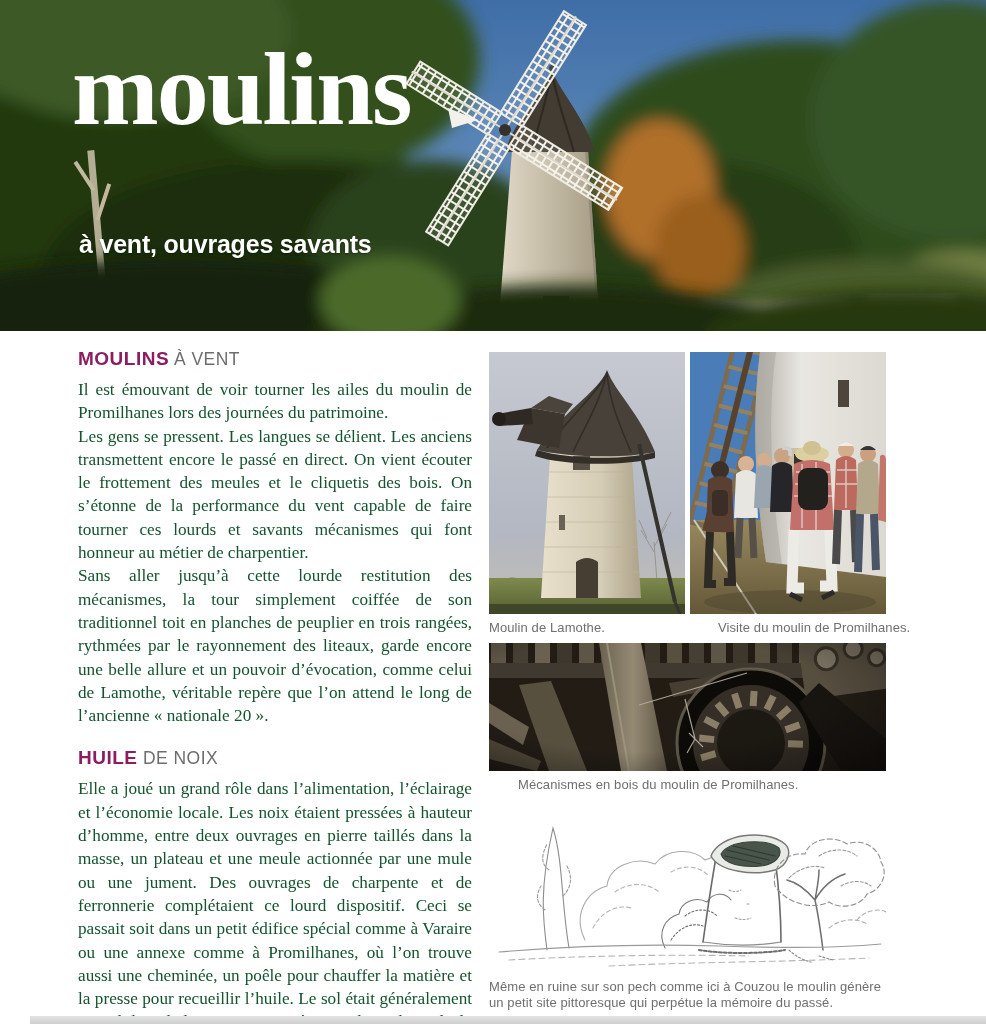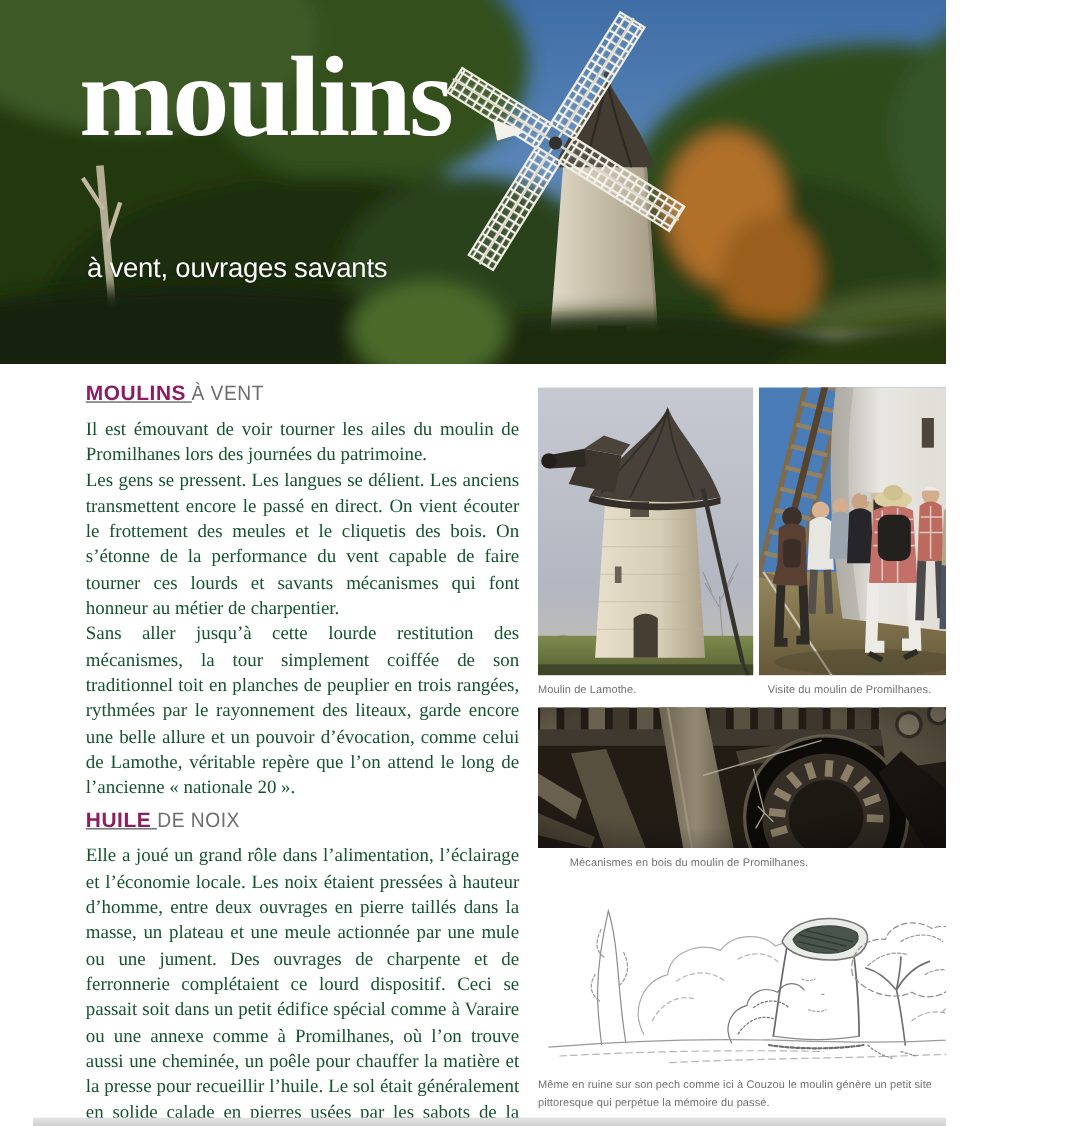--- a/index.html
+++ b/index.html
@@ -1,41 +1,41 @@
 <!DOCTYPE html>
 <html><head>
 <meta charset="utf-8">
 <style>
   html,body{margin:0;padding:0;background:#ffffff;}
-  #page{position:relative;width:860px;height:1024px;background:#ffffff;overflow:hidden;
+  #page{position:relative;width:986px;height:1024px;background:#ffffff;overflow:hidden;
         font-family:"Liberation Sans",sans-serif;}
 
   
   #hero{position:absolute;left:0;top:0;width:986px;height:331px;}
   #hero svg{display:block;}
   #hero-title{position:absolute;left:72px;top:34px;
     font-family:"Liberation Serif",serif;font-weight:bold;font-size:104px;line-height:1.05;
     color:#ffffff;letter-spacing:-2px;}
   #hero-subtitle{position:absolute;left:79px;top:229px;color:#ffffff;
-    font-size:25px;font-weight:normal;line-height:31px;letter-spacing:-0.2px;
+    font-size:25px;font-weight:bold;line-height:31px;letter-spacing:-0.2px;
     text-shadow:0 1px 2px rgba(0,0,0,0.35);}
 
   
   #col-left{position:absolute;left:78px;top:347px;width:394px;color:#404040;}
-  .sec-head{margin:0 0 7px 0;font-size:19px;line-height:24px;white-space:nowrap;text-decoration:underline;}
+  .sec-head{margin:0 0 7px 0;font-size:19px;line-height:24px;white-space:nowrap;}
   .sec-head .accent{font-weight:bold;letter-spacing:0.5px;}
   .sec-head .rest{display:inline-block;transform:scaleX(0.92);transform-origin:left;
     font-weight:400;color:#6d6d6d;letter-spacing:0.5px;}
-  .sec-head.second{margin-top:8px;}
+  .sec-head.second{margin-top:19px;}
   #col-left p{margin:0;font-family:"Liberation Serif",serif;font-size:17.2px;
     line-height:23.3px;text-align:justify;color:#14532d;}
 
   
   .fig{position:absolute;overflow:hidden;}
-  .caption{position:absolute;color:#6f6f6f;font-size:10px;line-height:16px;
+  .caption{position:absolute;color:#6f6f6f;font-size:13px;line-height:16px;
     letter-spacing:0.1px;}
 
   
   #bottom-strip{position:absolute;left:30px;right:0;bottom:0;height:8px;
     background:linear-gradient(to bottom,#e3e3e3,#cfcfcf);}
 </style>
 </head>
 <body>
 
 <div id="page">
@@ -275,21 +275,21 @@
         <path d="M170,98 Q178,90 186,98 Z" fill="#33343a"></path>
         <path d="M168,112 Q178,104 188,112 L190,162 L166,162 Z" fill="#b3a88c"></path>
         <path d="M170,162 L168,220 M184,162 L186,218" stroke="#4a5668" stroke-width="8"></path>
 
         <path d="M190,104 Q196,100 196,110 L196,170 L188,168 Z" fill="#c4766a"></path>
       </g>
     </svg>
   </div>
 
   <div class="caption" style="left:489px;top:620px;">Moulin de Lamothe.</div>
-  <div class="caption" style="left:698px;top:620px;text-align:center;">Visite du moulin de Promilhanes.</div>
+  <div class="caption" style="left:718px;top:620px;text-align:center;">Visite du moulin de Promilhanes.</div>
 
   <div class="fig" style="left:489px;top:643px;width:397px;height:128px;">
     <svg width="397" height="128" viewBox="0 0 397 128">
       <defs>
         <linearGradient id="p3plank" x1="0" y1="0" x2="1" y2="0">
           <stop offset="0" stop-color="#6b6250"></stop>
             <stop offset="0.5" stop-color="#948a74"></stop>
             <stop offset="1" stop-color="#5d5443"></stop>
         </linearGradient>
         <radialGradient id="p3vig" cx="0.4" cy="0.4" r="0.9">

